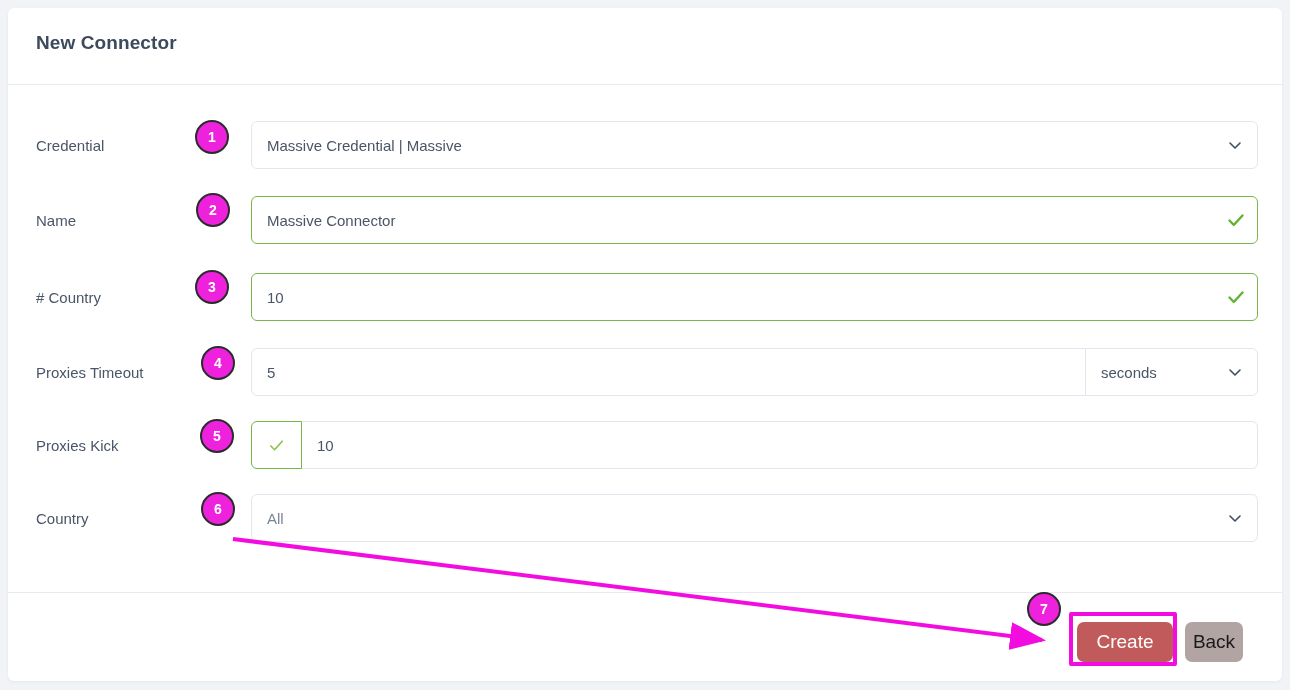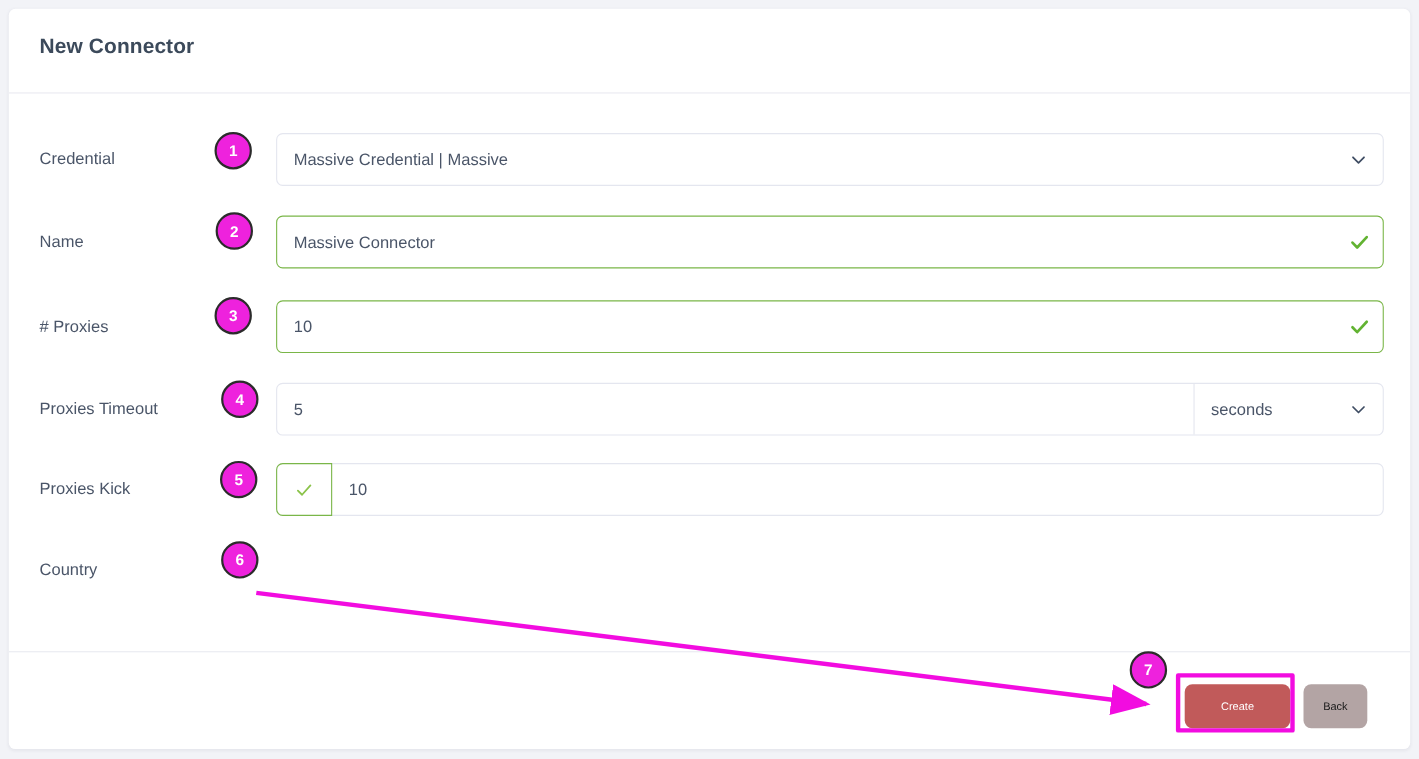--- a/index.html
+++ b/index.html
@@ -144,21 +144,21 @@
     cursor: pointer;
   }
 
   
   .btn {
     position: absolute;
     top: 29px;
     height: 40px;
     border-radius: 7px;
     border: none;
-    font-size: 10px;
+    font-size: 19px;
     font-family: "Liberation Sans", sans-serif;
     cursor: pointer;
     display: flex;
     align-items: center;
     justify-content: center;
   }
   .btn-create {
     left: 1069px;
     width: 96px;
     background: #c15a5a;
@@ -233,21 +233,21 @@
           <div class="field-text">Massive Credential | Massive</div>
           <div class="chevron">
             <svg width="16" height="16" viewBox="0 0 16 16" aria-hidden="true">
               <path d="M3 6 L8 11 L13 6" fill="none" stroke="#3f4d63" stroke-width="1.6" stroke-linecap="round" stroke-linejoin="round"></path>
             </svg>
           </div>
         </div>
       </div>
 
       <div class="row" style="top:188px;">
-        <div class="row-label"># Proxies</div>
+        <div class="row-label"># Country</div>
         <div class="field valid">
           <div class="field-text">10</div>
           <div class="tick">
             <svg width="20" height="20" viewBox="0 0 20 20" aria-hidden="true">
               <path d="M3.5 10.5 L7.8 15 L16.5 5.5" fill="none" stroke="#62b332" stroke-width="2.4" stroke-linecap="round" stroke-linejoin="round"></path>
             </svg>
           </div>
         </div>
       </div>
 
@@ -273,20 +273,28 @@
             <svg width="19" height="19" viewBox="0 0 20 20" aria-hidden="true">
               <path d="M4 10.5 L8 14.5 L16 5.5" fill="none" stroke="#8bc34a" stroke-width="1.7" stroke-linecap="round" stroke-linejoin="round"></path>
             </svg>
           </div>
           <div class="field-text">10</div>
         </div>
       </div>
 
       <div class="row" style="top:409px;">
         <div class="row-label">Country</div>
+        <div class="field">
+          <div class="field-text placeholder">All</div>
+          <div class="chevron">
+            <svg width="16" height="16" viewBox="0 0 16 16" aria-hidden="true">
+              <path d="M3 6 L8 11 L13 6" fill="none" stroke="#3f4d63" stroke-width="1.6" stroke-linecap="round" stroke-linejoin="round"></path>
+            </svg>
+          </div>
+        </div>
       </div>
 
     </div>
 
     <div class="card-footer">
       <button class="btn btn-create">Create</button>
       <button class="btn btn-back">Back</button>
     </div>
 
   </div>

